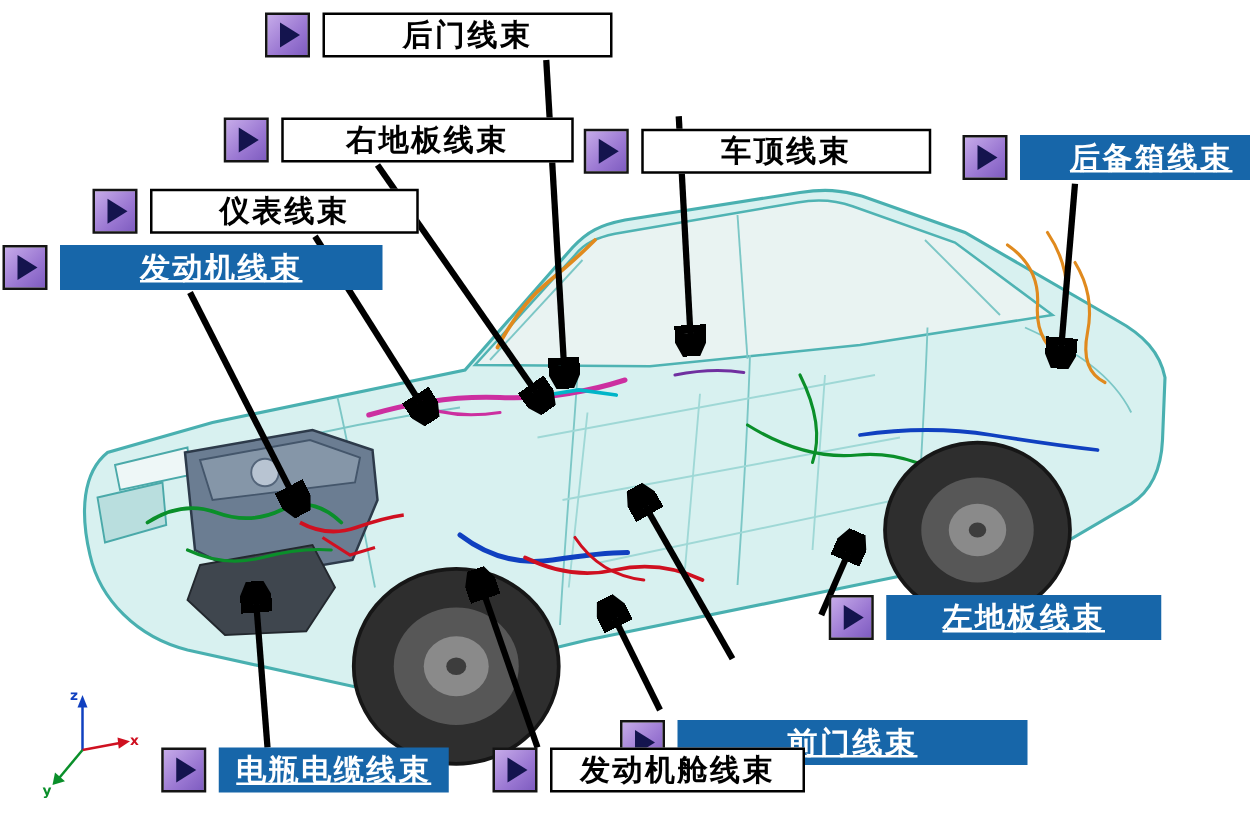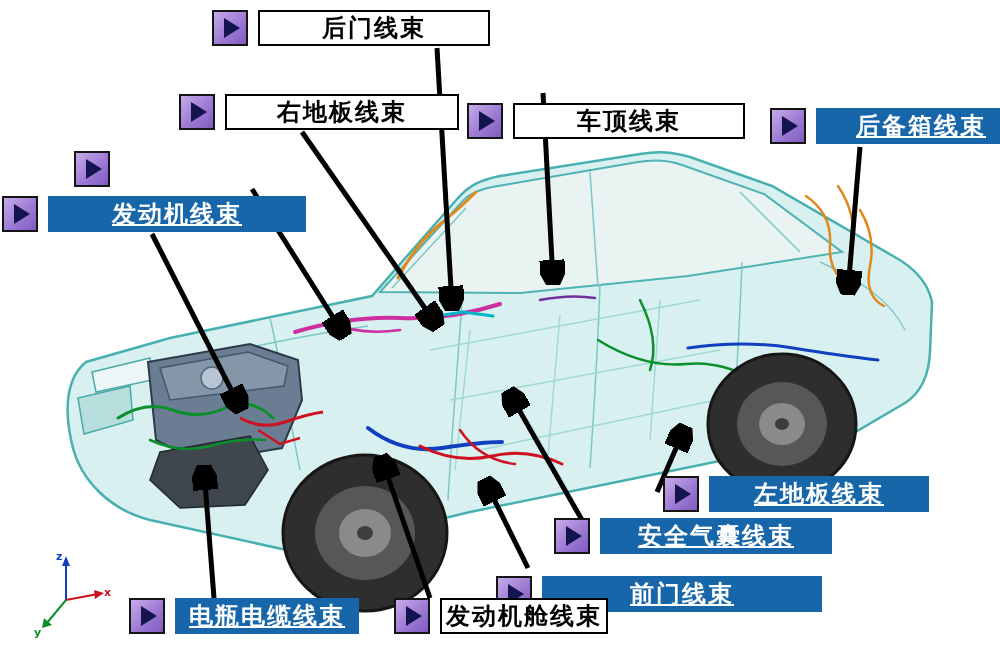--- a/index.html
+++ b/index.html
@@ -164,20 +164,21 @@
     <span class="tag-icon">
         <span class="tri"></span>
       </span>
     <span class="tag-box white" style="width:234px;">右地板线束</span>
   </div>
 
   <div class="tag" style="left:74px;top:151px;">
     <span class="tag-icon">
         <span class="tri"></span>
       </span>
+    <span class="tag-box white" style="width:215px;">仪表线束</span>
   </div>
 
   <div class="tag" style="left:2px;top:196px;">
     <span class="tag-icon">
         <span class="tri"></span>
       </span>
     <span class="tag-box blue" style="width:258px;">发动机线束</span>
   </div>
 
   <div class="tag" style="left:739px;top:108px;padding-left:31px;">
@@ -187,41 +188,35 @@
     <span class="tag-box blue" style="width:210px;">后备箱线束</span>
   </div>
 
   <div class="tag" style="left:627px;top:476px;padding-left:36px;">
     <span class="tag-icon">
         <span class="tri"></span>
       </span>
     <span class="tag-box blue" style="width:220px;">左地板线束</span>
   </div>
 
-  <div class="tag" style="left:554px;top:518px;">
-    <span class="tag-icon">
-        <span class="tri"></span>
-      </span>
-    <span class="tag-box blue" style="width:232px;">安全气囊线束</span>
-  </div>
 
   <div class="tag" style="left:496px;top:561px;">
     <span class="tag-icon">
         <span class="tri"></span>
       </span>
     <span class="tag-box blue" style="width:280px;margin-top:15px;">前门线束</span>
   </div>
 
   <div class="tag" style="left:129px;top:598px;">
     <span class="tag-icon">
         <span class="tri"></span>
       </span>
     <span class="tag-box blue" style="width:184px;">电瓶电缆线束</span>
   </div>
 
   <div class="tag" style="left:394px;top:598px;">
     <span class="tag-icon">
         <span class="tri"></span>
       </span>
-    <span class="tag-box white" style="width:168px;">发动机舱线束</span>
+    <span class="tag-box white" style="width:204px;">发动机舱线束</span>
   </div>
 
 </div>
 
 </body></html>

